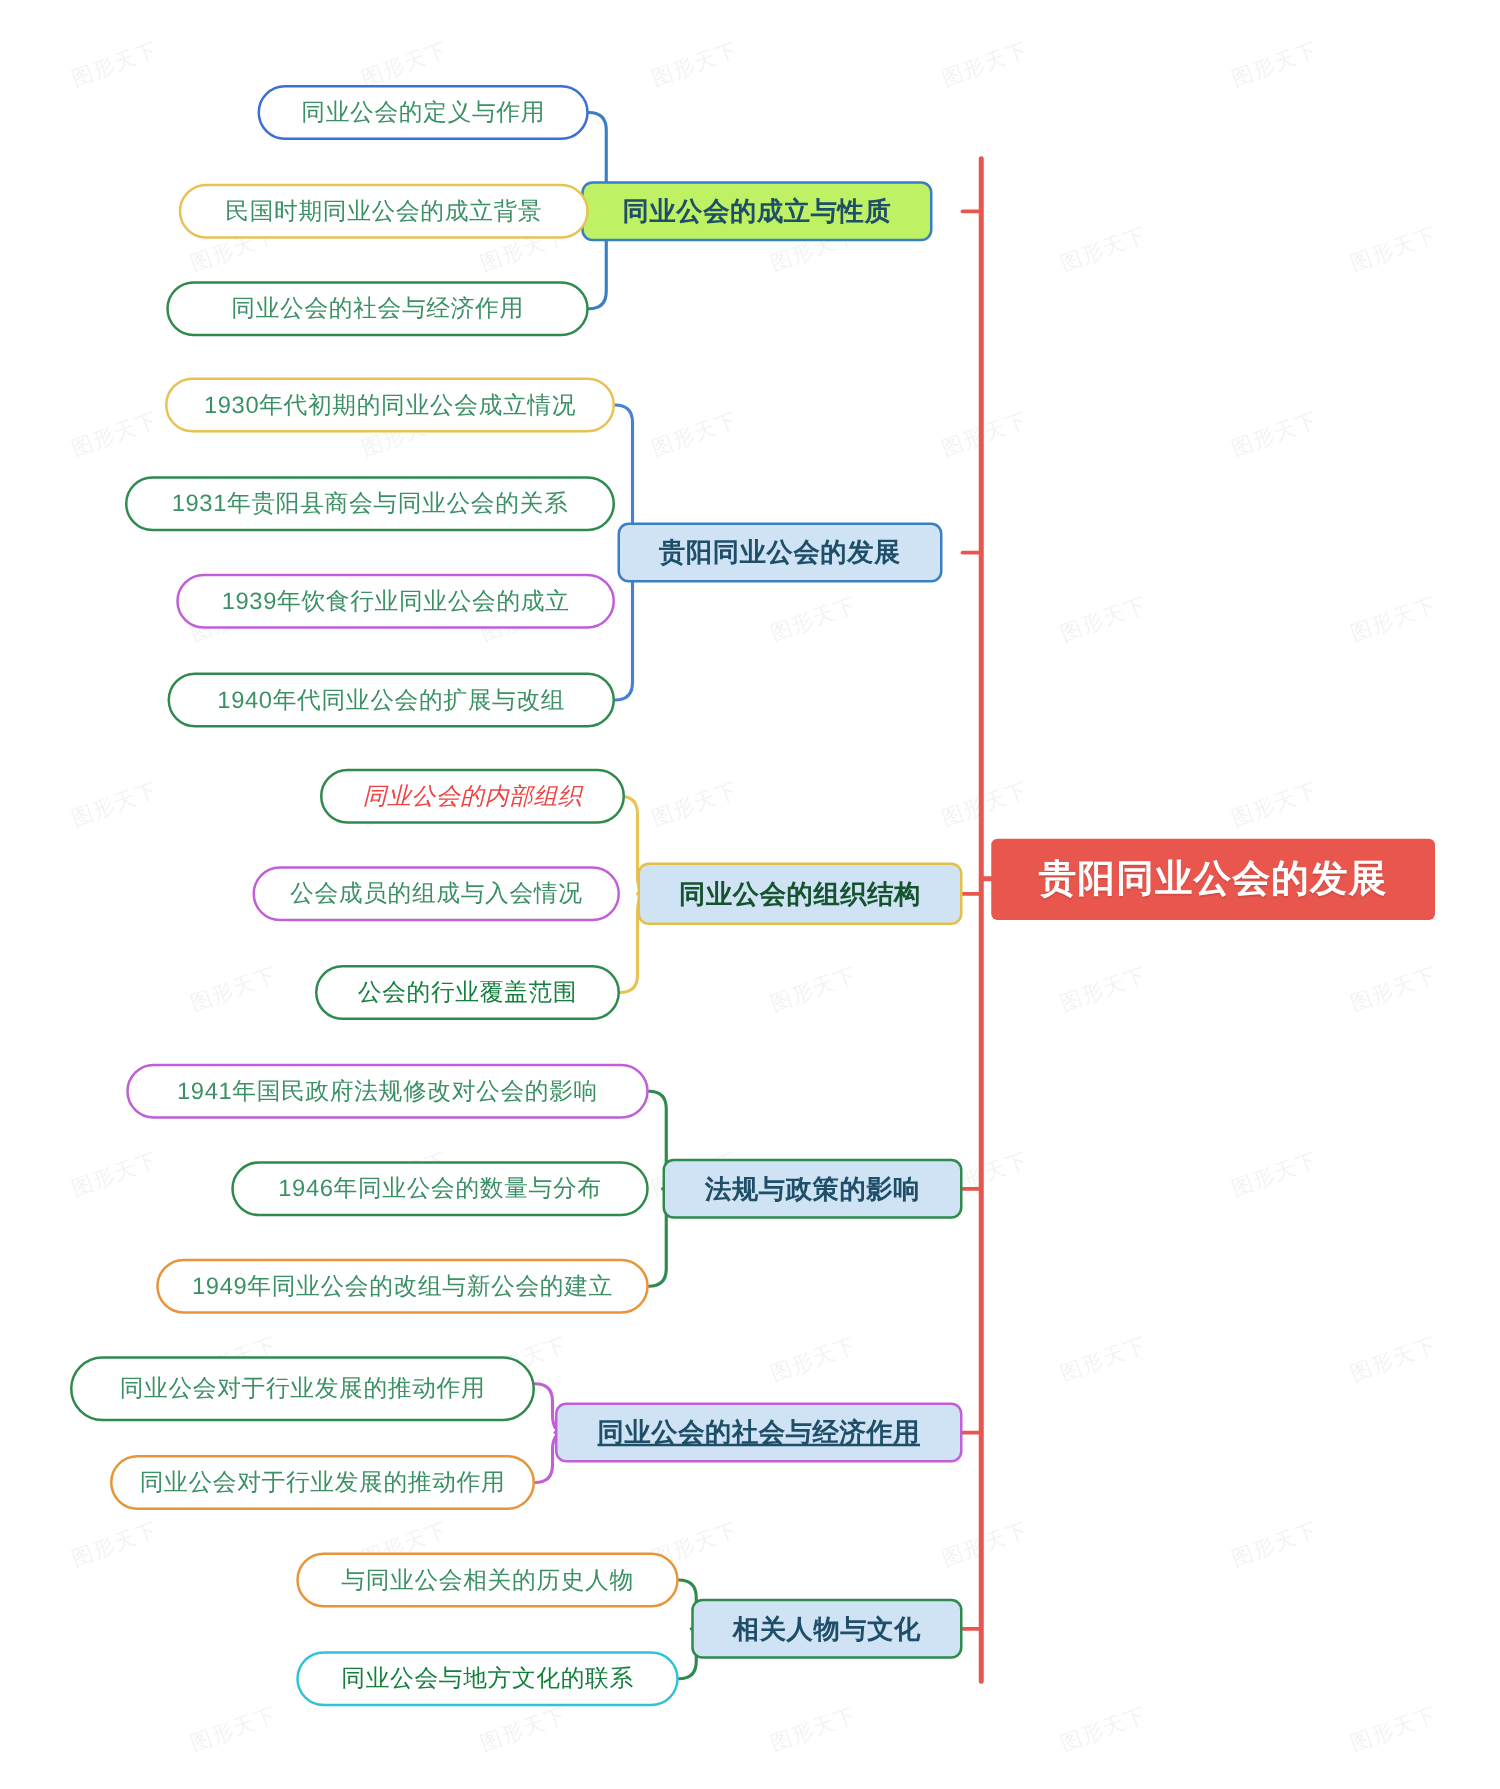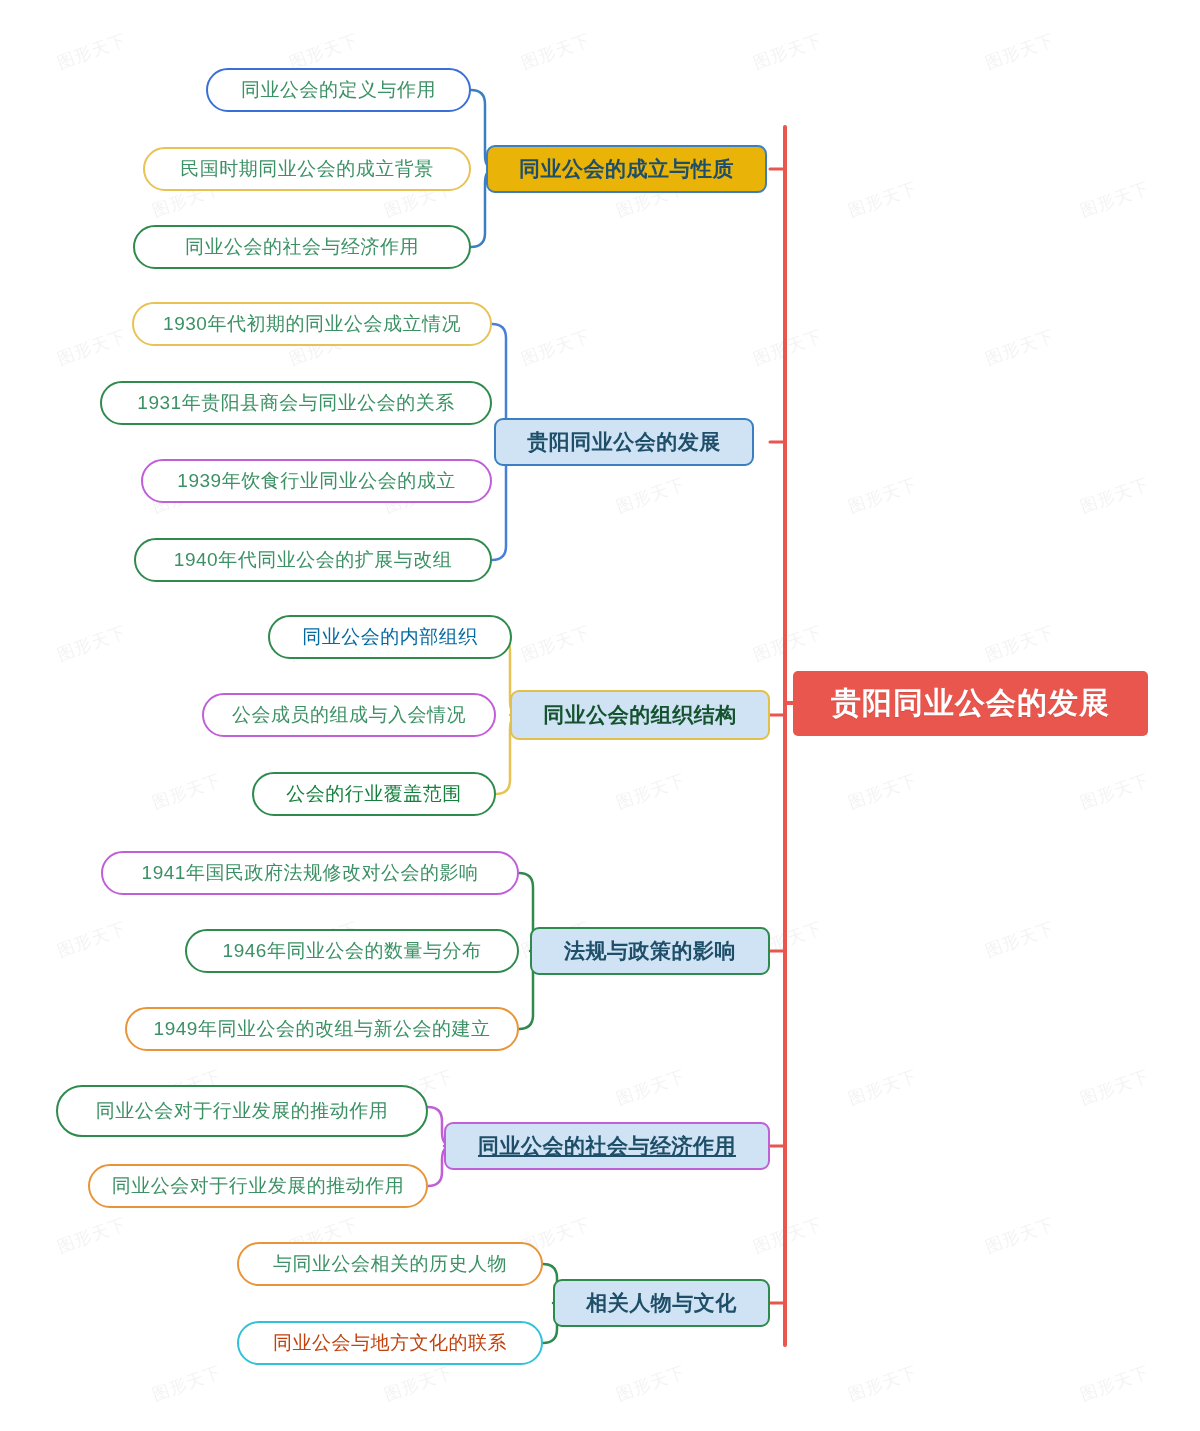--- a/index.html
+++ b/index.html
@@ -158,38 +158,38 @@
       <path d="M 519 873 Q 533 873 533 887 L 533 937 Q 533 951 543 951 Q 533 951 533 965 L 533 1015 Q 533 1029 519 1029" stroke="#2f8a4e" stroke-width="2.5" fill="none" stroke-linecap="round" stroke-linejoin="round"></path>
       <path d="M 541 951 L 530 951" stroke="#2f8a4e" stroke-width="2.5" fill="none" stroke-linecap="round" stroke-linejoin="round"></path>
       <path d="M 428 1107 Q 442 1107 442 1121 L 442 1132 Q 442 1146 452 1146 Q 442 1146 442 1160 L 442 1172 Q 442 1186 428 1186" stroke="#c05fd8" stroke-width="2.5" fill="none" stroke-linecap="round" stroke-linejoin="round"></path>
       <path d="M 450 1146 L 444 1146" stroke="#c05fd8" stroke-width="2.5" fill="none" stroke-linecap="round" stroke-linejoin="round"></path>
       <path d="M 543 1264 Q 557 1264 557 1278 L 557 1289 Q 557 1303 567 1303 Q 557 1303 557 1317 L 557 1329 Q 557 1343 543 1343" stroke="#2f8a4e" stroke-width="2.5" fill="none" stroke-linecap="round" stroke-linejoin="round"></path>
       <path d="M 565 1303 L 553 1303" stroke="#2f8a4e" stroke-width="2.5" fill="none" stroke-linecap="round" stroke-linejoin="round"></path>
     </svg>
 
   <div id="nodes-layer">
       <div class="node node-root" style="left: 793px; top: 670.5px; width: 355px; height: 65px; background: rgb(232, 86, 78); color: rgb(255, 255, 255);">贵阳同业公会的发展</div>
-      <div class="node node-l2" style="left: 486px; top: 145px; width: 281px; height: 48px; border-color: rgb(58, 127, 193); background: #eab308; color: rgb(31, 78, 104);">同业公会的成立与性质</div>
+      <div class="node node-l2" style="left: 465px; top: 145px; width: 281px; height: 48px; border-color: rgb(58, 127, 193); background: #bef264; color: rgb(31, 78, 104);">同业公会的成立与性质</div>
       <div class="node node-leaf" style="left: 206px; top: 68px; width: 265px; height: 44px; border-color: rgb(58, 111, 216); color: rgb(59, 145, 100);">同业公会的定义与作用</div>
       <div class="node node-leaf" style="left: 143px; top: 147px; width: 328px; height: 44px; border-color: rgb(232, 194, 84); color: rgb(59, 145, 100);">民国时期同业公会的成立背景</div>
       <div class="node node-leaf" style="left: 133px; top: 225px; width: 338px; height: 44px; border-color: rgb(47, 138, 78); color: rgb(59, 145, 100);">同业公会的社会与经济作用</div>
       <div class="node node-l2" style="left: 494px; top: 418px; width: 260px; height: 48px; border-color: rgb(58, 127, 193); background: rgb(207, 227, 245); color: rgb(31, 78, 104);">贵阳同业公会的发展</div>
       <div class="node node-leaf" style="left: 132px; top: 302px; width: 360px; height: 44px; border-color: rgb(232, 194, 84); color: rgb(59, 145, 100);">1930年代初期的同业公会成立情况</div>
       <div class="node node-leaf" style="left: 100px; top: 381px; width: 392px; height: 44px; border-color: rgb(47, 138, 78); color: rgb(59, 145, 100);">1931年贵阳县商会与同业公会的关系</div>
       <div class="node node-leaf" style="left: 141px; top: 459px; width: 351px; height: 44px; border-color: rgb(192, 95, 216); color: rgb(59, 145, 100);">1939年饮食行业同业公会的成立</div>
       <div class="node node-leaf" style="left: 134px; top: 538px; width: 358px; height: 44px; border-color: rgb(47, 138, 78); color: rgb(59, 145, 100);">1940年代同业公会的扩展与改组</div>
       <div class="node node-l2" style="left: 510px; top: 690px; width: 260px; height: 50px; border-color: rgb(227, 192, 74); background: rgb(207, 227, 245); color: #14532d;">同业公会的组织结构</div>
-      <div class="node node-leaf" style="left: 268px; top: 615px; width: 244px; height: 44px; border-color: rgb(47, 138, 78); color: #0369a1;">同业公会的内部组织</div>
+      <div class="node node-leaf" style="left: 256px; top: 615px; width: 244px; height: 44px; border-color: rgb(47, 138, 78); color: #ef4444; font-style: italic;">同业公会的内部组织</div>
       <div class="node node-leaf" style="left: 202px; top: 693px; width: 294px; height: 44px; border-color: rgb(192, 95, 216); color: rgb(59, 145, 100);">公会成员的组成与入会情况</div>
       <div class="node node-leaf" style="left: 252px; top: 772px; width: 244px; height: 44px; border-color: rgb(47, 138, 78); color: #15803d;">公会的行业覆盖范围</div>
       <div class="node node-l2" style="left: 530px; top: 927px; width: 240px; height: 48px; border-color: rgb(47, 138, 78); background: rgb(207, 227, 245); color: rgb(31, 78, 104);">法规与政策的影响</div>
       <div class="node node-leaf" style="left: 101px; top: 851px; width: 418px; height: 44px; border-color: rgb(192, 95, 216); color: rgb(59, 145, 100);">1941年国民政府法规修改对公会的影响</div>
       <div class="node node-leaf" style="left: 185px; top: 929px; width: 334px; height: 44px; border-color: rgb(47, 138, 78); color: rgb(59, 145, 100);">1946年同业公会的数量与分布</div>
       <div class="node node-leaf" style="left: 125px; top: 1007px; width: 394px; height: 44px; border-color: rgb(232, 149, 58); color: rgb(59, 145, 100);">1949年同业公会的改组与新公会的建立</div>
       <div class="node node-l2" style="left: 444px; top: 1122px; width: 326px; height: 48px; border-color: rgb(192, 95, 216); background: rgb(207, 227, 245); color: rgb(31, 78, 104); text-decoration: underline;">同业公会的社会与经济作用</div>
       <div class="node node-leaf" style="left: 56px; top: 1085px; width: 372px; height: 52px; border-color: rgb(47, 138, 78); color: rgb(59, 145, 100);">同业公会对于行业发展的推动作用</div>
       <div class="node node-leaf" style="left: 88px; top: 1164px; width: 340px; height: 44px; border-color: rgb(232, 149, 58); color: rgb(59, 145, 100);">同业公会对于行业发展的推动作用</div>
       <div class="node node-l2" style="left: 553px; top: 1279px; width: 217px; height: 48px; border-color: rgb(47, 138, 78); background: rgb(207, 227, 245); color: rgb(31, 78, 104);">相关人物与文化</div>
       <div class="node node-leaf" style="left: 237px; top: 1242px; width: 306px; height: 44px; border-color: rgb(232, 149, 58); color: rgb(59, 145, 100);">与同业公会相关的历史人物</div>
-      <div class="node node-leaf" style="left: 237px; top: 1321px; width: 306px; height: 44px; border-color: rgb(47, 194, 216); color: #c2410c;">同业公会与地方文化的联系</div>
+      <div class="node node-leaf" style="left: 237px; top: 1321px; width: 306px; height: 44px; border-color: rgb(47, 194, 216); color: #15803d;">同业公会与地方文化的联系</div>
     </div>
 
 </div>
 
 </body></html>

